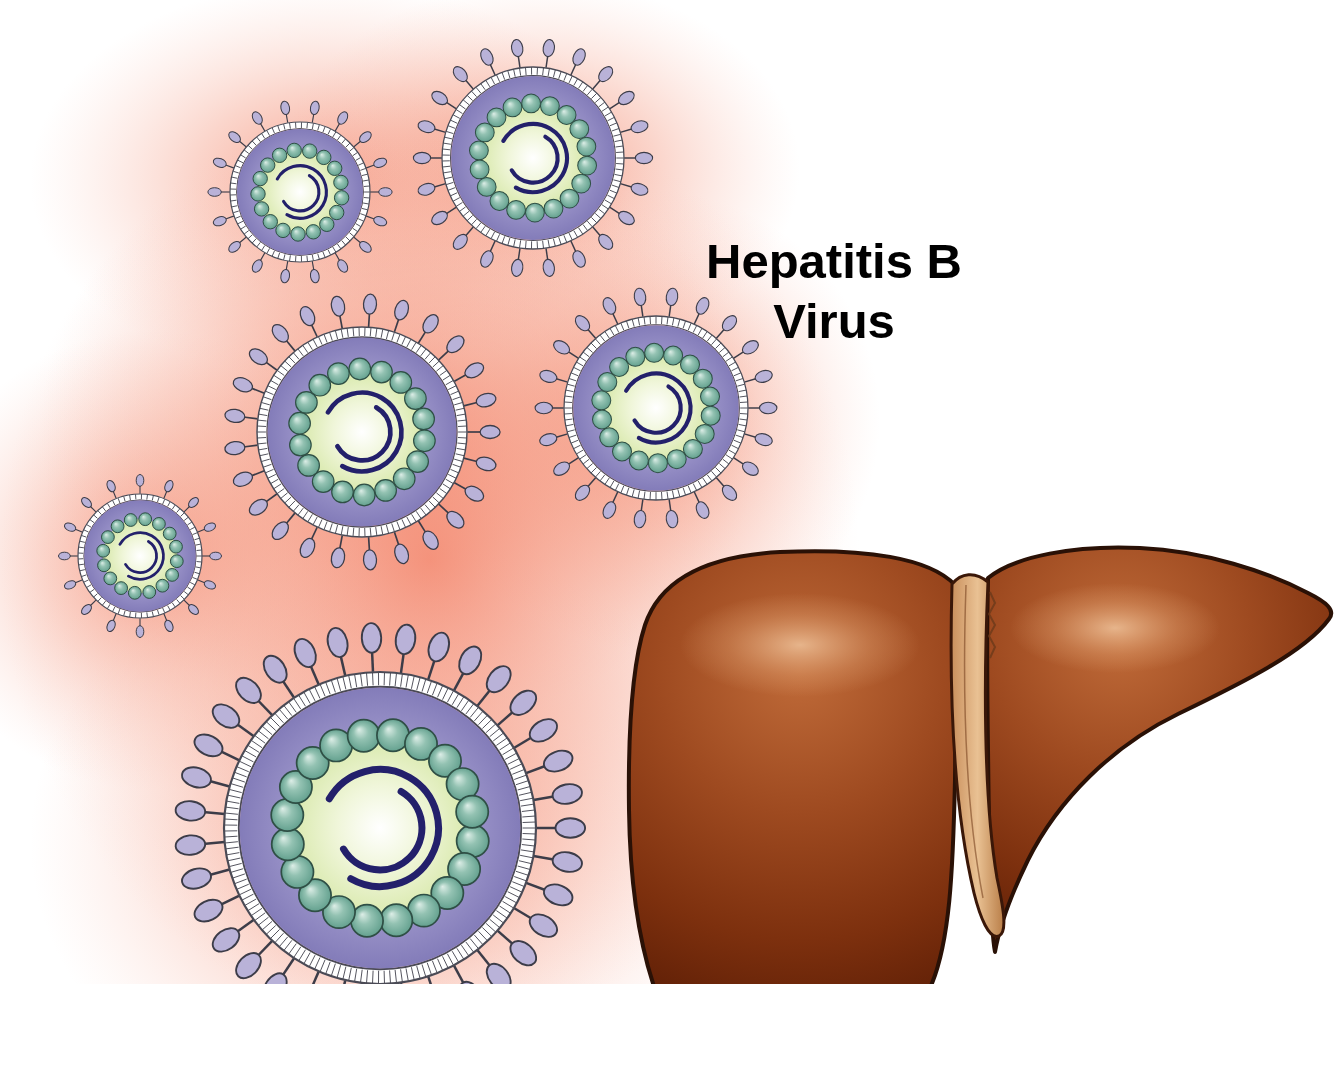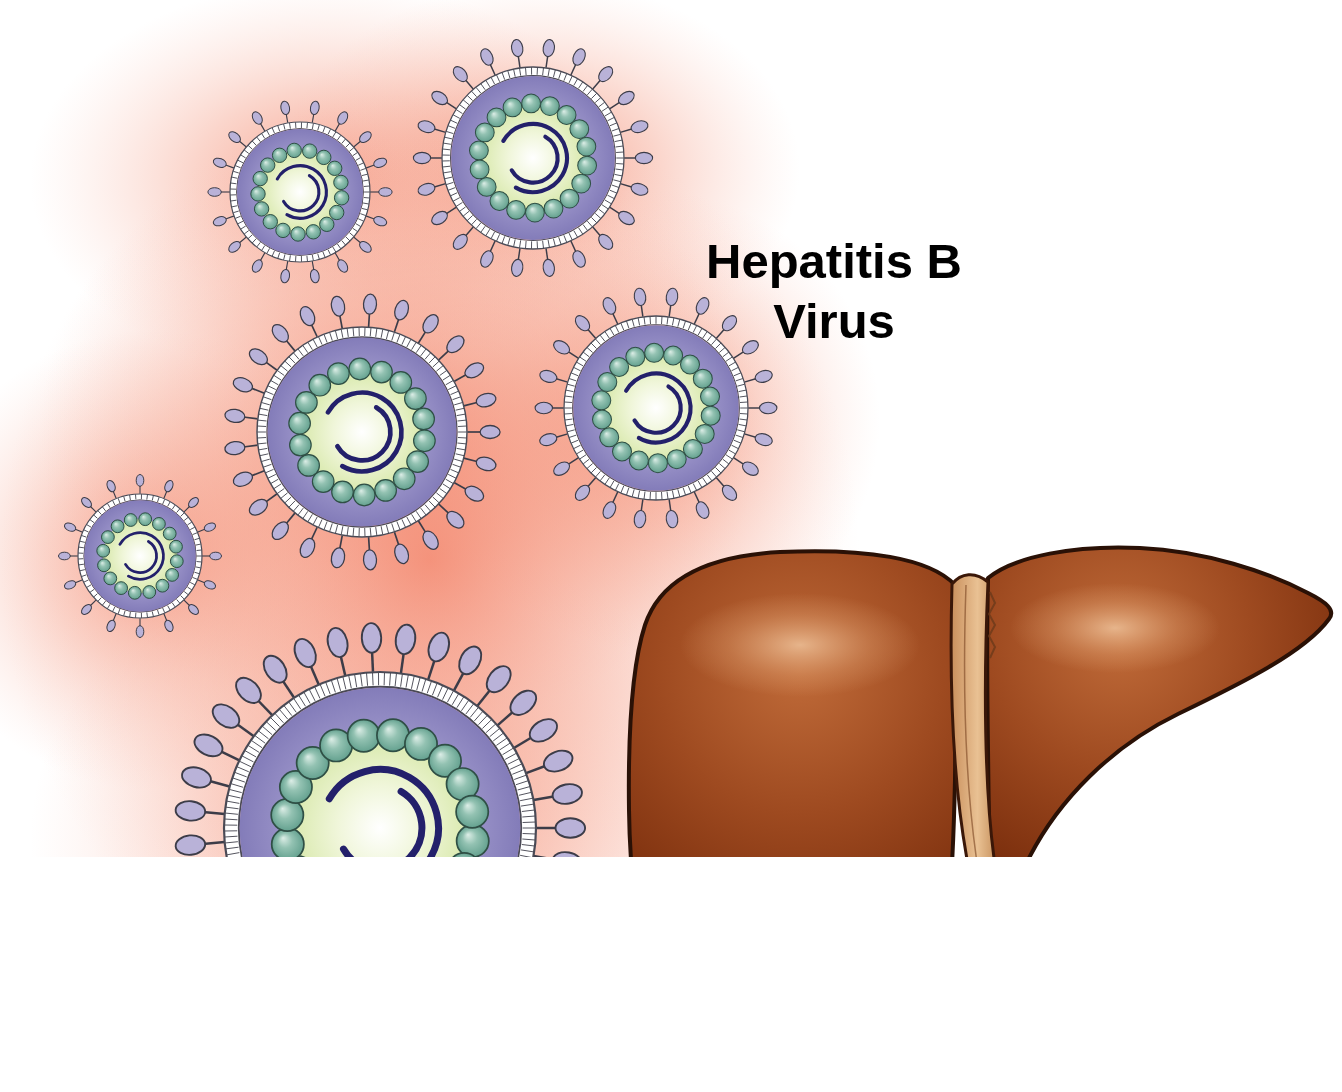--- a/index.html
+++ b/index.html
@@ -1,16 +1,16 @@
 <!DOCTYPE html>
 <html><head>
 <meta charset="utf-8">
 <style>
   html,body{margin:0;padding:0;background:#ffffff;}
-  #stage{position:relative;width:1342px;height:857px;background:#ffffff;overflow:hidden;
+  #stage{position:relative;width:1342px;height:984px;background:#ffffff;overflow:hidden;
          font-family:"Liberation Sans",sans-serif;}
   #scene{position:absolute;left:0;top:0;}
   .title-text{font-family:"Liberation Sans",sans-serif;font-weight:bold;font-size:49px;fill:#000000;}
 </style>
 </head>
 <body>
 
 <div id="stage">
   <svg id="scene" width="1342" height="1092" viewBox="0 0 1342 1092">
     <defs>

